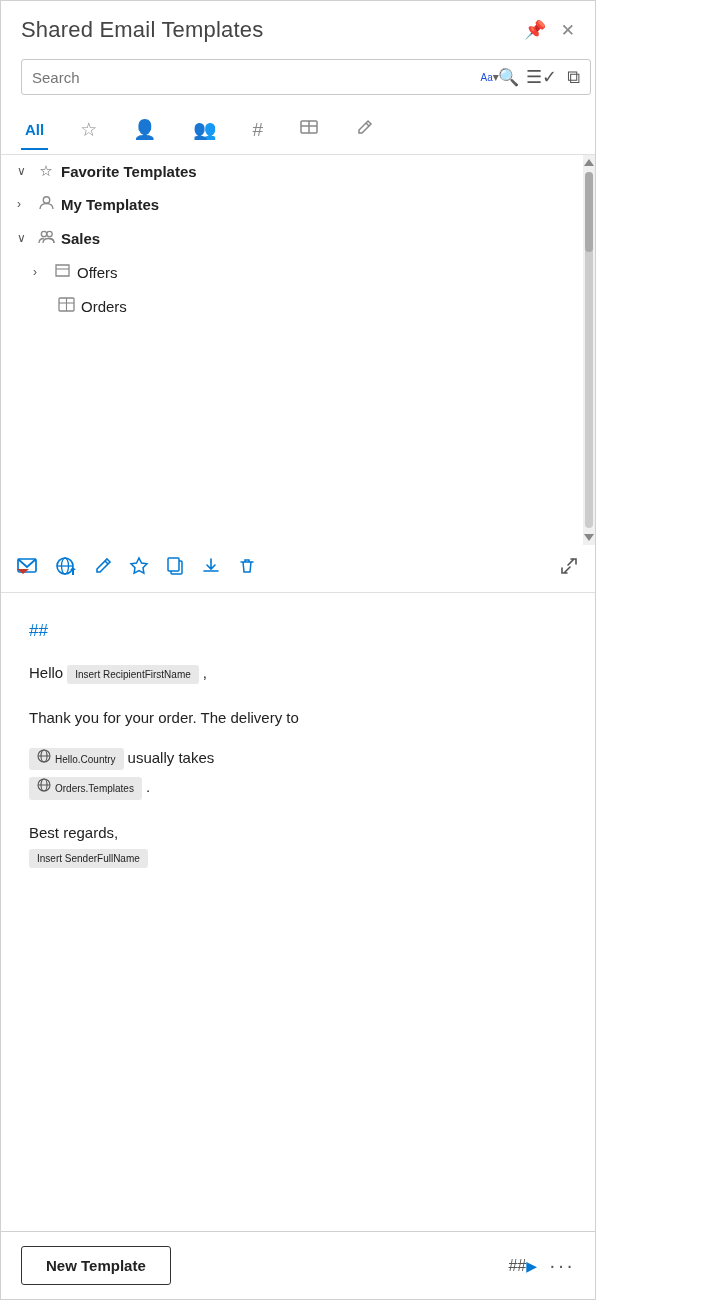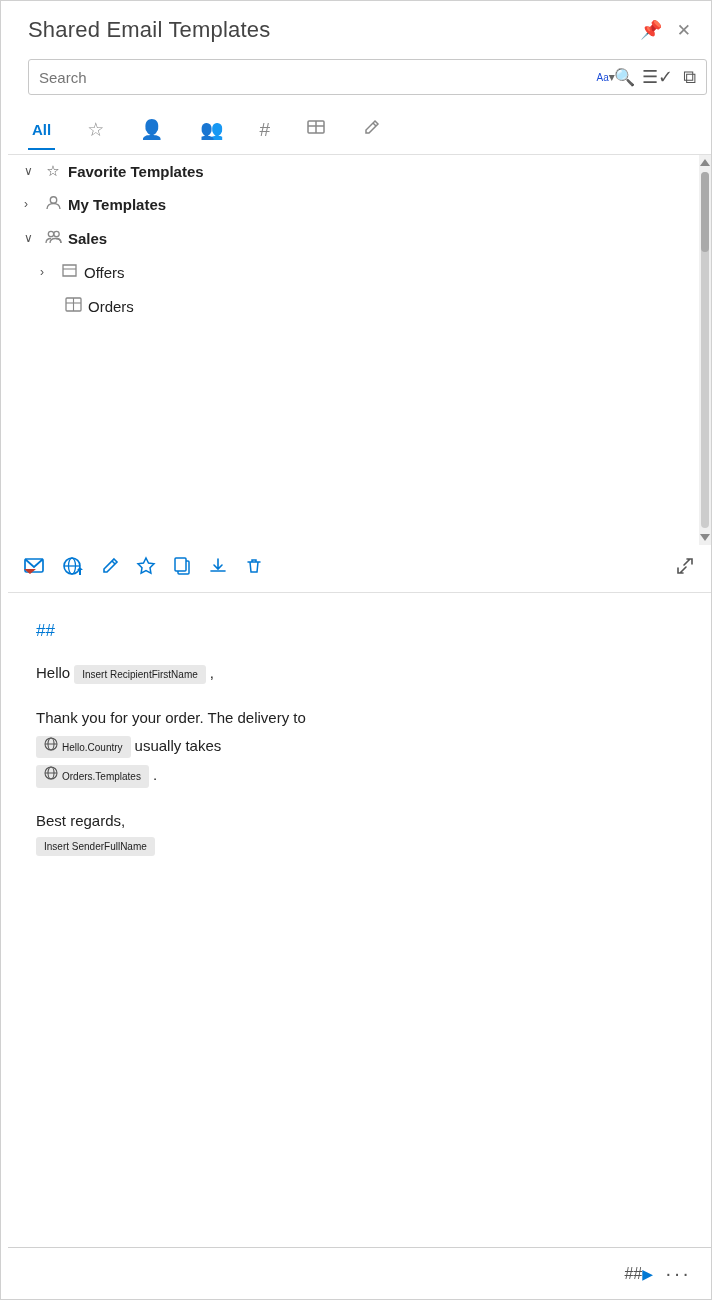--- a/index.html
+++ b/index.html
@@ -5,28 +5,27 @@
     * { box-sizing: border-box; margin: 0; padding: 0; }
     body {
       font-family: 'Segoe UI', Arial, sans-serif;
       background: #fff;
       width: 712px;
       min-height: 1300px;
       overflow: hidden;
     }
 
     .app-container {
-      width: 712px;
+      width: 596px;
       min-height: 1300px;
       display: flex;
       flex-direction: column;
       border: 1px solid #d0d0d0;
       background: #fff;
       position: relative;
-      padding-left: 7px;
     }
 
     
     .header {
       display: flex;
       align-items: center;
       justify-content: space-between;
       padding: 16px 20px 10px 20px;
     }
     .header-title {
@@ -246,21 +245,21 @@
 
     .email-line {
       margin-bottom: 4px;
       display: flex;
       align-items: baseline;
       flex-wrap: wrap;
       gap: 4px;
     }
 
     .email-para {
-      margin-bottom: 2px;
+      margin-bottom: 14px;
     }
 
     .email-blank { height: 16px; }
 
     .email-chip {
       display: inline-flex;
       align-items: center;
       background: #e8e8e8;
       border-radius: 3px;
       padding: 1px 8px;
@@ -549,20 +548,21 @@
       <span>Best regards,</span>
     </div>
     <div class="email-line">
       <span class="email-chip">
         <span>Insert SenderFullName</span>
       </span>
     </div>
   </div>
 
   <div class="footer">
+    <button class="new-template-btn">New Template</button>
     <div class="footer-spacer"></div>
     <span class="footer-hash">
       <span>##</span>
       <span class="footer-hash-arrow">▶</span>
     </span>
     <span class="footer-dots">···</span>
   </div>
 
 </div>
 

